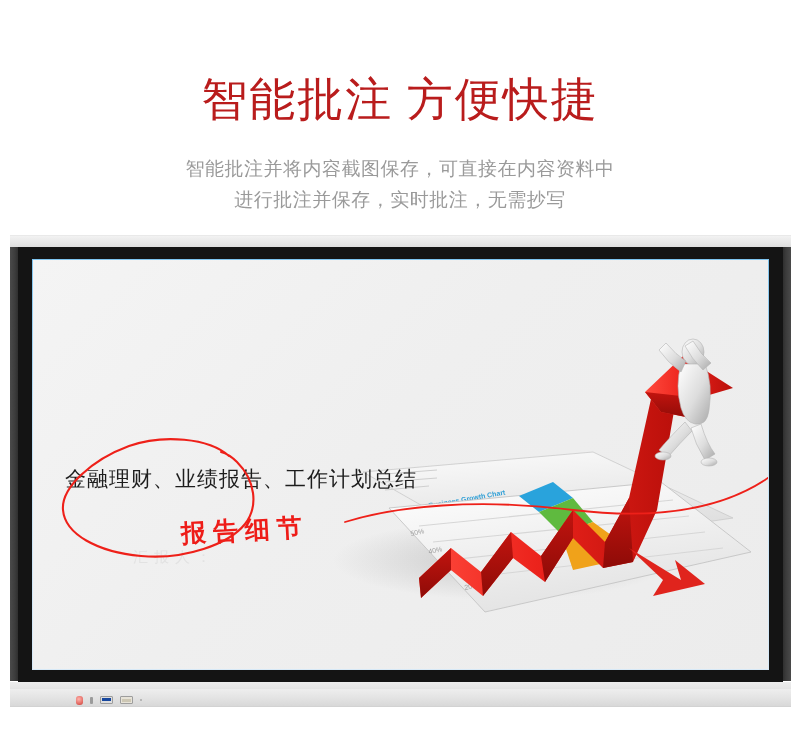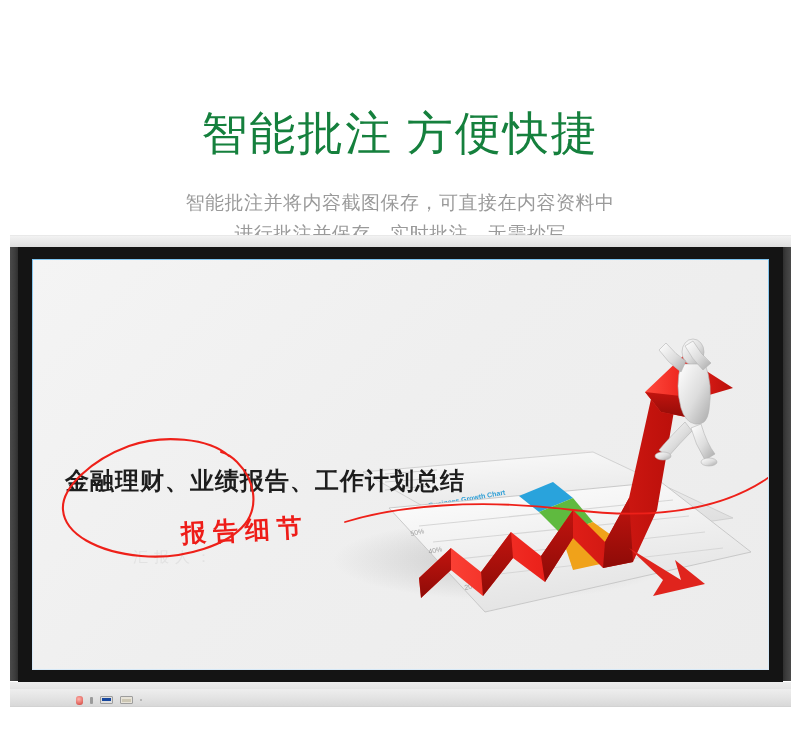--- a/index.html
+++ b/index.html
@@ -7,26 +7,26 @@
     width:800px; height:738px;
     background:#ffffff;
     font-family:"Liberation Sans", sans-serif;
     overflow:hidden;
   }
   #root { position:relative; width:800px; height:738px; background:#ffffff; }
 
   
   .header { position:absolute; left:0; top:0; width:800px; text-align:center; }
   .headline {
-    margin-top:106px;
+    margin-top:72px;
     font-family:"Liberation Serif", serif;
     font-size:46px;
     line-height:1.2;
     letter-spacing:2px;
-    color:#15803d;
+    color:#b91c1c;
     font-weight:400;
     text-align:center;
   }
   .subline {
     font-family:"Liberation Serif", serif;
     font-size:19px;
     line-height:31px;
     color:#9a9a9a;
     letter-spacing:0.5px;
   }
@@ -97,21 +97,21 @@
   .usb-b::after {
     content:""; position:absolute; left:1px; right:1px; bottom:1px; height:3px; background:#cdc7b4;
   }
   .dot-tiny { width:2px; height:2px; border-radius:50%; background:#a9a9a9; }
 
   
   .slide { position:absolute; inset:0; }
   .slide-heading {
     position:absolute; left:32px; top:205px;
     font-family:"Liberation Sans", sans-serif;
-    font-size:24px; letter-spacing:1px; color:#1d1d1d; white-space:nowrap;font-weight:bold;
+    font-size:21px; letter-spacing:1px; color:#1d1d1d; white-space:nowrap;
   }
   .slide-ghost {
     position:absolute; left:100px; top:288px;
     font-family:"Liberation Sans", sans-serif;
     font-size:15px; color:#e2e2e2; letter-spacing:6px; white-space:nowrap;
   }
   .ink-hand {
     position:absolute; left:148px; top:257px;
     font-family:"Liberation Serif", serif;
     font-size:25px; font-weight:700; letter-spacing:7px;

